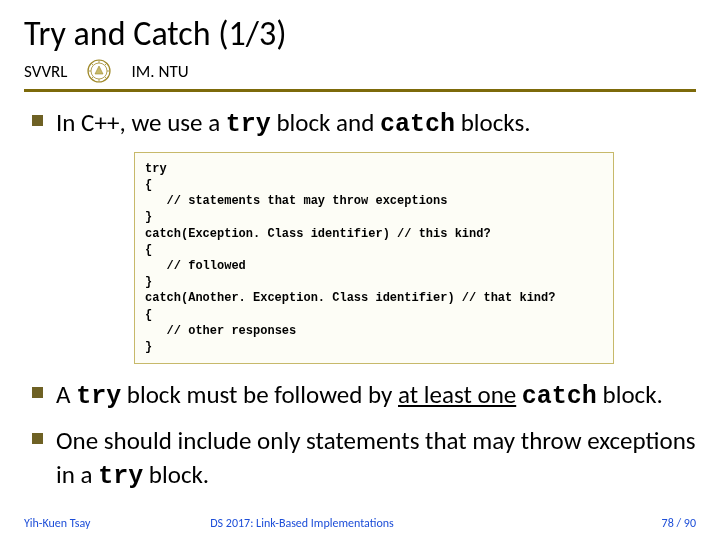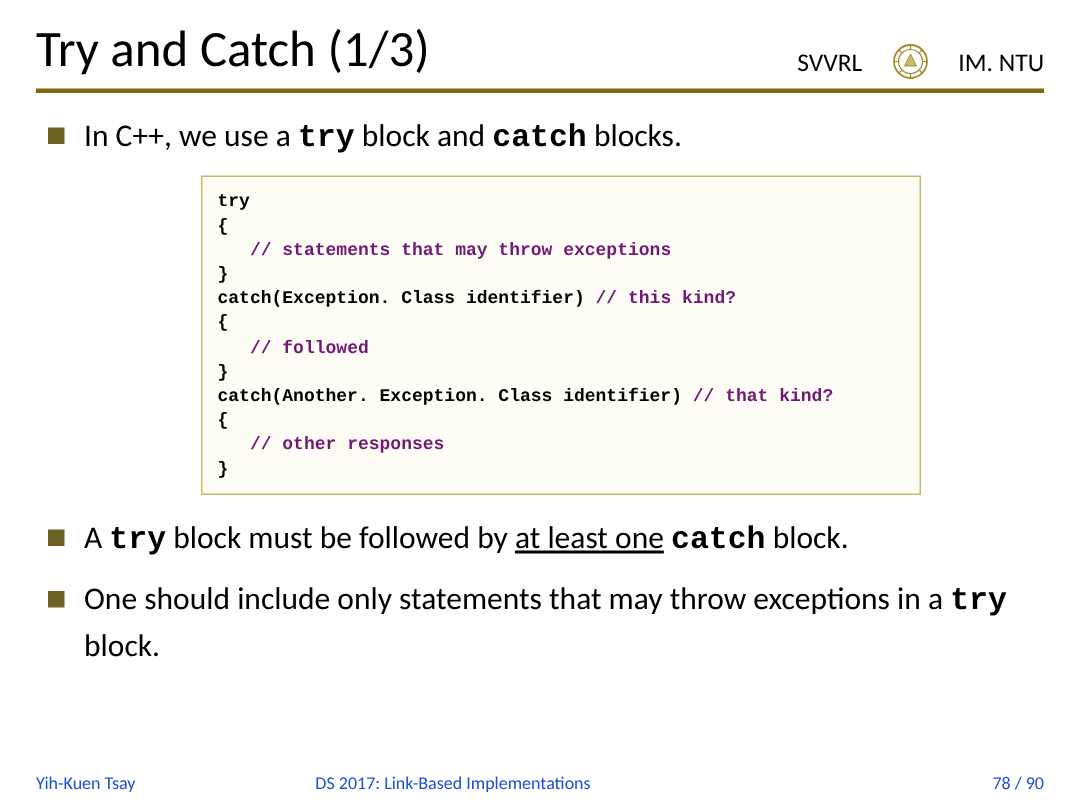--- a/index.html
+++ b/index.html
@@ -11,25 +11,26 @@
     position: relative;
   }
   .slide {
     width: 720px;
     height: 540px;
     padding: 14px 24px 10px 24px;
     position: relative;
   }
   .header-row {
     display: flex;
-    align-items: flex-end;
+    align-items: flex-start;
     justify-content: space-between;
     border-bottom: 3px solid #7d6a0a;
     padding-bottom: 6px;
     margin-bottom: 14px;
+    flex-direction: column;
   }
   .title {
     font-size: 34px;
     font-weight: 400;
     color: #000;
     line-height: 1.15;
   }
   .affil {
     display: flex;
     align-items: center;
@@ -43,21 +44,21 @@
     height: 24px;
   }
   .seal svg { display: block; }
   .body-list {
     list-style: none;
     padding-left: 4px;
   }
   .body-list > li {
     position: relative;
     padding-left: 28px;
-    font-size: 21px;
+    font-size: 25px;
     line-height: 1.35;
     margin-bottom: 10px;
   }
   .bullet-sq {
     position: absolute;
     left: 4px;
     top: 9px;
     width: 11px;
     height: 11px;
     background: #6e6124;
@@ -68,21 +69,21 @@
     width: 480px;
     border: 1px solid #c7b96a;
     background: #fdfdf6;
     padding: 8px 10px 8px 10px;
     font-family: "Courier New", Courier, monospace;
     font-size: 12px;
     line-height: 1.35;
     white-space: pre;
     color: #000;
   }
-  .codebox .cmt { color: #701a75; text-align: right; }
+  .codebox .cmt { color: #000000; text-align: right; }
   .codebox b { font-weight: bold; }
   .footer {
     position: absolute;
     left: 0;
     bottom: 10px;
     width: 720px;
     padding: 0 24px;
     display: flex;
     justify-content: space-between;
     font-size: 12px;

